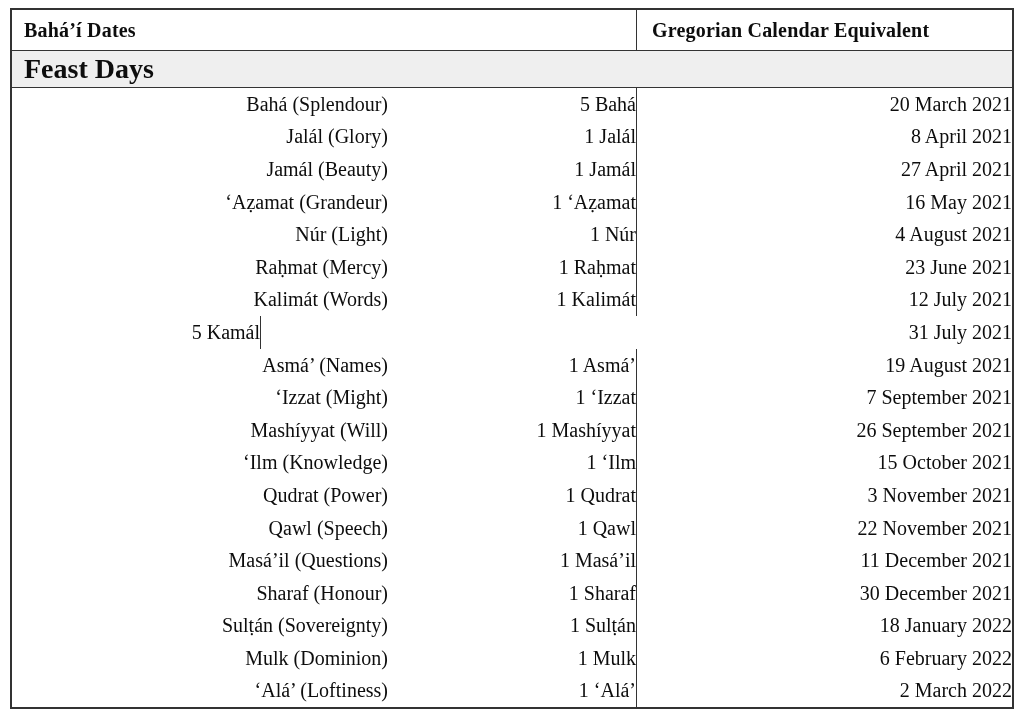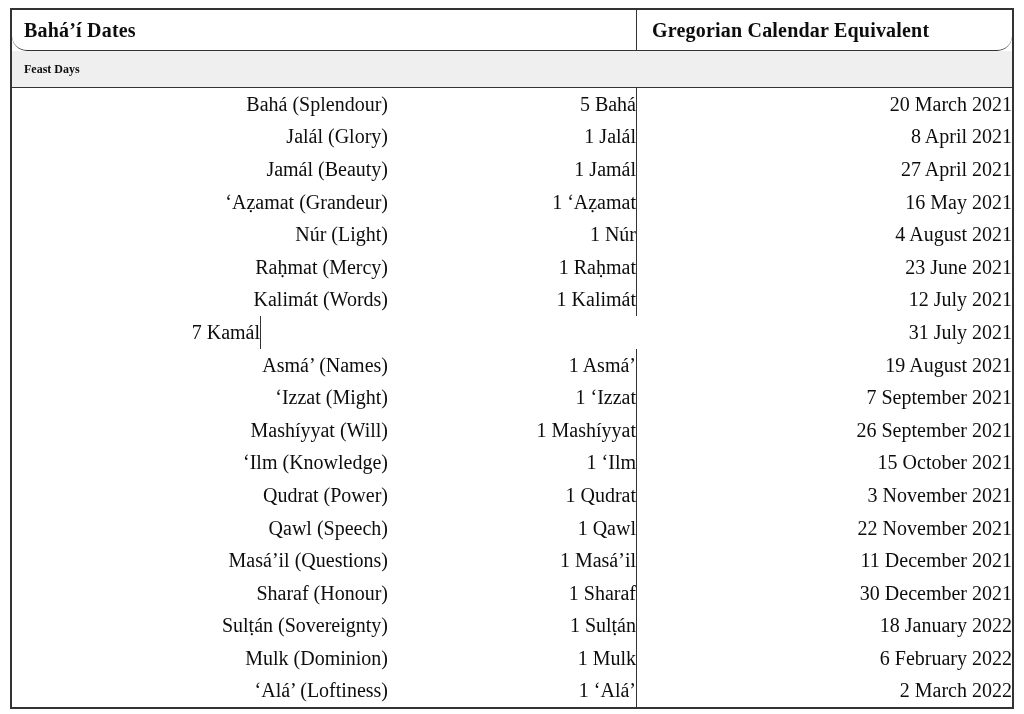--- a/index.html
+++ b/index.html
@@ -20,39 +20,38 @@
     position: absolute;
     left: 10px; top: 8px;
     width: 1004px;
     border: 2px solid var(--border-c);
     background: #fff;
   }
   .hdr-row {
     display: flex;
     height: 41px;
     border-bottom: 1px solid var(--border-c);
-    border-radius: 15px;
   }
   .hdr-cell {
     display: flex;
     align-items: center;
     font-weight: bold;
     font-size: 20px;
     letter-spacing: 0.2px;
   }
   .hdr-left  { width: 624px; padding-left: 12px; }
   .hdr-right { flex: 1; border-left: 1px solid var(--border-c); padding-left: 15px; }
   .feast-row {
     display: flex;
     align-items: center;
     height: 37px;
     background: var(--section-bg);
     border-bottom: 1px solid var(--border-c);
     font-weight: bold;
-    font-size: 12px;
+    font-size: 28px;
     padding-left: 12px;
   }
   .body-row {
     display: flex;
     height: 32.6px;
     font-size: 20px;
   }
   .cell { display: flex; align-items: center; white-space: pre; justify-content: flex-end; }
   .c1 { width: 376px; padding-left: 12px; }
   .c2 { width: 248px; }
@@ -107,21 +106,21 @@
           <div class="cell c1"><span>Raḥmat (Mercy)</span></div>
           <div class="cell c2"><span>1 Raḥmat</span></div>
           <div class="cell c3">23 June 2021</div>
         </div>
         <div class="body-row">
           <div class="cell c1"><span>Kalimát (Words)</span></div>
           <div class="cell c2"><span>1 Kalimát</span></div>
           <div class="cell c3">12 July 2021</div>
         </div>
         <div class="body-row">
-          <div class="cell c2"><span>7 Kamál</span></div>
+          <div class="cell c2"><span>5 Kamál</span></div>
           <div class="cell c3">31 July 2021</div>
         </div>
         <div class="body-row">
           <div class="cell c1"><span>Asmá’ (Names)</span></div>
           <div class="cell c2"><span>1 Asmá’</span></div>
           <div class="cell c3">19 August 2021</div>
         </div>
         <div class="body-row">
           <div class="cell c1"><span>‘Izzat (Might)</span></div>
           <div class="cell c2"><span>1 ‘Izzat</span></div>

